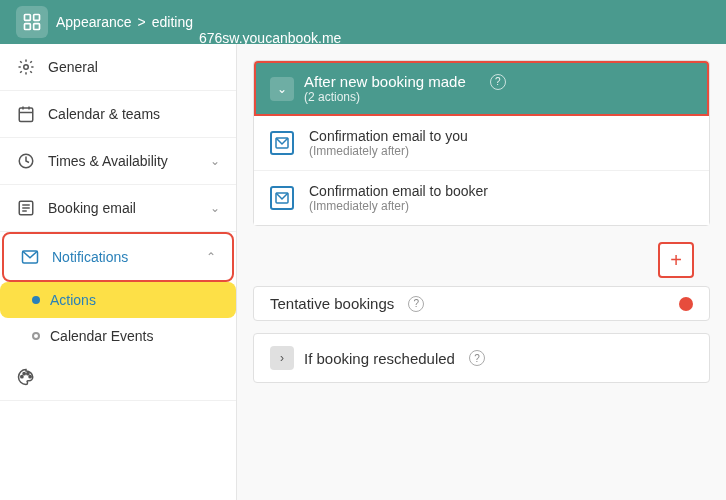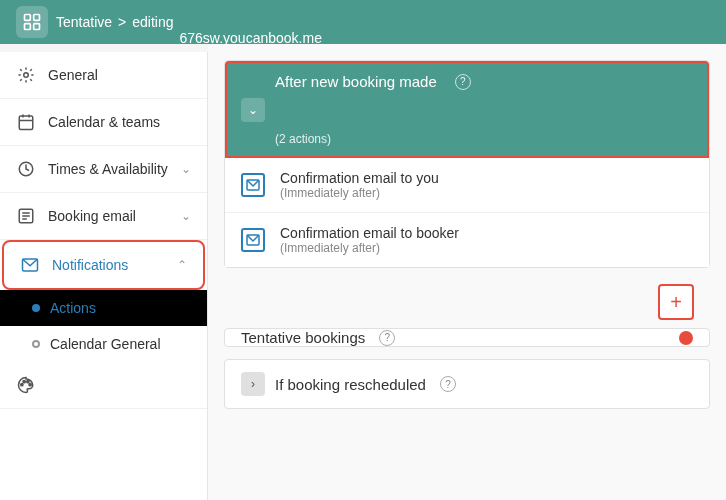--- a/index.html
+++ b/index.html
@@ -23,26 +23,25 @@
     }
     .header-logo svg { width: 20px; height: 20px; }
     .header-breadcrumb { display: flex; align-items: center; gap: 6px; font-size: 14px; }
     .header-link { color: white; cursor: pointer; margin-top: 32px; }
 
     
     .layout { display: flex; height: calc(500px - 44px); }
 
     
     .sidebar {
-      width: 208px;
+      width: 237px;
       background: white;
       border-right: 1px solid #e5e5e5;
       overflow-y: auto;
       flex-shrink: 0;
-      margin-top: 8px;
     }
     .sidebar-item {
       display: flex; align-items: center; gap: 12px;
       padding: 13px 16px;
       cursor: pointer;
       color: #333;
       font-size: 14px;
       border-bottom: 1px solid #f0f0f0;
     }
     .sidebar-item.notifications-item {
@@ -54,21 +53,21 @@
     .sidebar-chevron { margin-left: auto; color: #999; font-size: 12px; }
 
     
     .sidebar-subitem {
       display: flex; align-items: center; gap: 10px;
       padding: 10px 16px 10px 32px;
       cursor: pointer;
       color: #333;
       font-size: 14px;
     }
-    .sidebar-subitem.active { background: #000000; color: #2980b9; font-weight: 500; }
+    .sidebar-subitem.active { background: #fde047; color: #2980b9; font-weight: 500; border-radius: 8px; }
     .subitem-dot { width: 8px; height: 8px; border-radius: 50%; background: #2980b9; flex-shrink: 0; }
     .subitem-dot-empty { width: 8px; height: 8px; border-radius: 50%; border: 2px solid #999; flex-shrink: 0; }
 
     
     .main { flex: 1; overflow-y: auto; padding: 16px; background: #f9f9f9; }
 
     
     .booking-card {
       background: white;
       border-radius: 4px;
@@ -85,21 +84,21 @@
     }
     .booking-card-header-chevron {
       width: 24px; height: 24px;
       background: rgba(255,255,255,0.2);
       border-radius: 4px;
       display: flex; align-items: center; justify-content: center;
       color: white;
       font-size: 12px;
     }
     .booking-card-title { color: white; font-size: 15px; font-weight: 500; }
-    .booking-card-subtitle { color: rgba(255,255,255,0.85); font-size: 12px; margin-top: 42px; }
+    .booking-card-subtitle { color: rgba(255,255,255,0.85); font-size: 12px; }
     .help-icon {
       width: 16px; height: 16px; border-radius: 50%;
       border: 1px solid rgba(255,255,255,0.7);
       color: rgba(255,255,255,0.9);
       display: flex; align-items: center; justify-content: center;
       font-size: 10px; cursor: pointer; margin-left: 4px;
     }
     .help-icon-gray {
       width: 16px; height: 16px; border-radius: 50%;
       border: 1px solid #aaa;
@@ -142,21 +141,21 @@
       cursor: pointer;
       background: white;
       color: #e74c3c;
       font-size: 20px;
       font-weight: 300;
     }
 
     
     .tentative-section {
       display: flex; align-items: center; gap: 10px;
-      padding: 0 16px;
+      padding: 8px 16px;
       background: white;
       border-radius: 4px;
       border: 1px solid #e0e0e0;
       margin-bottom: 4px;
       cursor: pointer;
     }
     .tentative-title { font-size: 15px; color: #333; font-weight: 400; }
     .tentative-dot {
       width: 14px; height: 14px;
       border-radius: 50%;
@@ -194,21 +193,21 @@
 <div class="header">
   <div class="header-logo">
     <svg viewBox="0 0 24 24" fill="none" stroke="white" stroke-width="2">
       <rect x="3" y="3" width="7" height="7" rx="1"></rect>
       <rect x="14" y="3" width="7" height="7" rx="1"></rect>
       <rect x="3" y="14" width="7" height="7" rx="1"></rect>
       <rect x="14" y="14" width="7" height="7" rx="1"></rect>
     </svg>
   </div>
   <div class="header-breadcrumb">
-    <span style="cursor:pointer;">Tentative</span>
+    <span style="cursor:pointer;">Appearance</span>
     <span>&gt;</span>
     <span>editing</span>
     <span class="header-link">676sw.youcanbook.me</span>
   </div>
 </div>
 
 <div class="layout">
 
   <div class="sidebar">
 
@@ -268,21 +267,21 @@
       <span style="font-weight:500; color:#2980b9;">Notifications</span>
       <span class="sidebar-chevron">⌃</span>
     </div>
 
     <div class="sidebar-subitem active">
       <span class="subitem-dot"></span>
       <span>Actions</span>
     </div>
     <div class="sidebar-subitem">
       <span class="subitem-dot-empty"></span>
-      <span>Calendar General</span>
+      <span>Calendar Events</span>
     </div>
 
     <div class="sidebar-item">
       <span class="sidebar-icon">
         <svg class="icon-svg" viewBox="0 0 24 24" fill="none" stroke="currentColor" stroke-width="2">
           <path d="M12 2C6.48 2 2 6.48 2 12s4.48 10 10 10c1.1 0 2-.9 2-2v-.5c0-.28-.11-.53-.29-.71-.18-.18-.29-.43-.29-.71 0-.55.45-1 1-1H16c2.76 0 5-2.24 5-5 0-4.42-4.03-8-9-8z"></path>
           <circle cx="6.5" cy="11.5" r="1.5" fill="currentColor"></circle>
           <circle cx="9.5" cy="7.5" r="1.5" fill="currentColor"></circle>
           <circle cx="14.5" cy="7.5" r="1.5" fill="currentColor"></circle>
           <circle cx="17.5" cy="11.5" r="1.5" fill="currentColor"></circle>
@@ -291,21 +290,21 @@
     </div>
 
   </div>
 
   <div class="main">
 
     <div class="booking-card">
       <div class="booking-card-header">
         <div class="booking-card-header-chevron">⌄</div>
         <div>
-          <div style="display:flex;align-items:center;gap:14px;">
+          <div style="display:flex;align-items:center;gap:20px;">
             <span class="booking-card-title">After new booking made</span>
             <span class="help-icon">?</span>
           </div>
           <div class="booking-card-subtitle">(2 actions)</div>
         </div>
       </div>
 
       <div class="email-items">
         <div class="email-item">
           <div class="email-icon-box">

